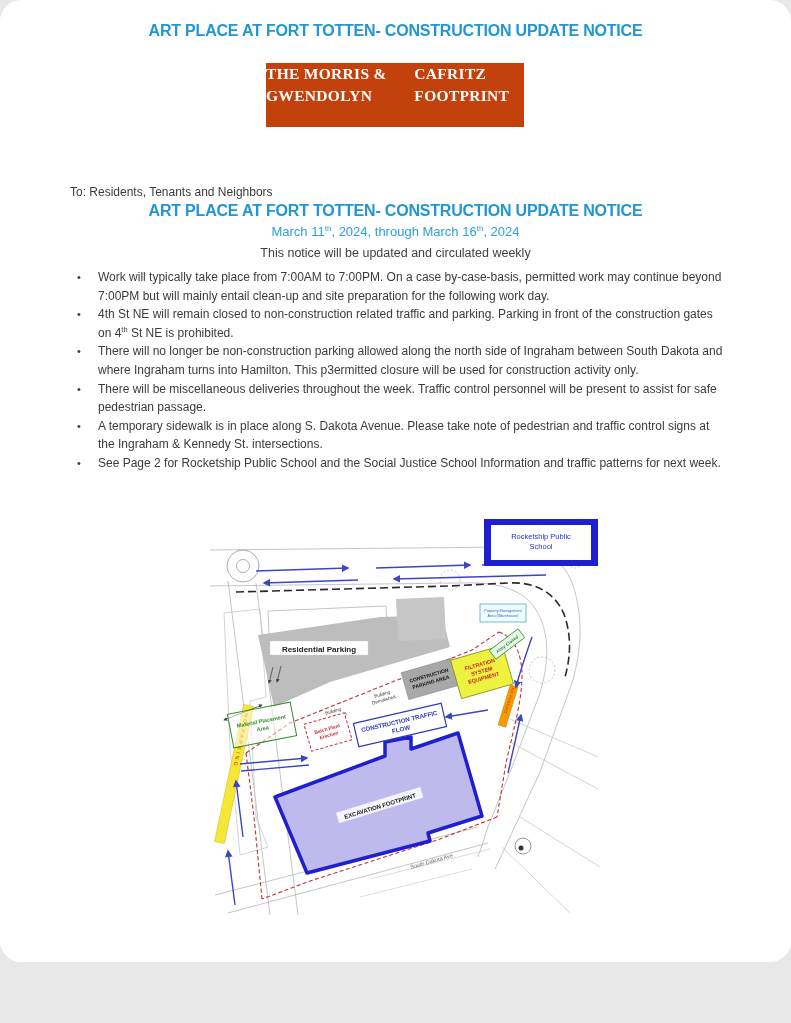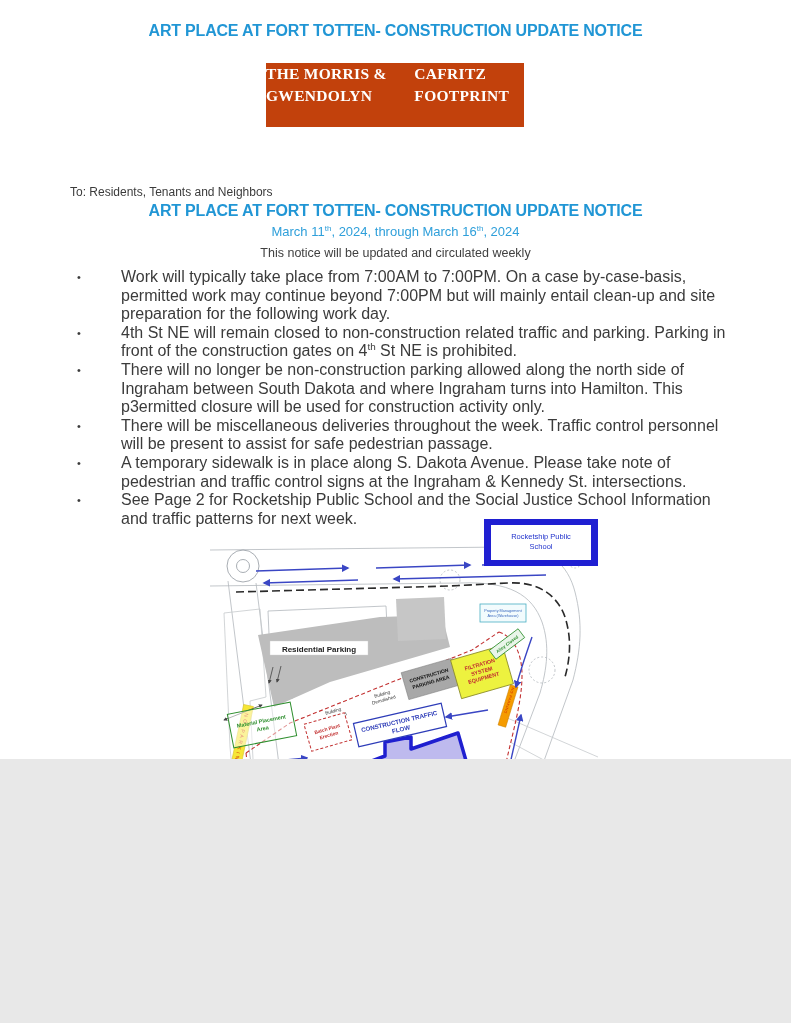--- a/index.html
+++ b/index.html
@@ -1,19 +1,19 @@
 <!DOCTYPE html>
 <html><head>
 <meta charset="utf-8">
 <style>
   html,body { margin:0; padding:0; background:#e8e8e8; }
   .page {
-    position:relative; width:791px; height:759px; margin:0 auto;
+    position:relative; width:791px; height:962px; margin:0 auto;
     background:#ffffff; overflow:hidden;
-    font-family:"Liberation Sans", sans-serif; color:#3b3b3b;
+    font-family:"Liberation Sans", sans-serif; color:#3b3b3b;border-radius:21px;
   }
   .h-title {
     position:absolute; left:0; right:0; text-align:center; margin:0;
     font-size:16px; font-weight:700; color:#2196d5; letter-spacing:-0.2px;
   }
   .h-title.top { top:22px; }
   .h-title.main { top:202px; }
   .logo {
     position:absolute; top:63px; left:266px; width:258px; height:64px;
     background:#c2410c; display:flex; flex-direction:row; justify-content:center;
@@ -31,21 +31,21 @@
     position:absolute; top:246px; left:0; right:0; text-align:center; margin:0;
     font-size:12.5px; color:#404040;
   }
   sup { font-size:0.62em; vertical-align:super; line-height:0; }
   ul.bullets {
     position:absolute; top:268px; left:70px; width:662px;
     margin:0; padding:0 0 0 7px; list-style:none;
   }
   ul.bullets li { display:flex; margin:0; }
   ul.bullets .dot { width:21px; flex:0 0 21px; font-size:11px; line-height:18.6px; }
-  ul.bullets .btext { font-size:16px; line-height:18.6px; width:631px;margin-left:23px; }
+  ul.bullets .btext { font-size:12px; line-height:18.6px; width:631px; }
   .map-wrap { position:absolute; top:517px; left:210px; width:390px; height:398px; }
   .footer {
     position:absolute; top:971px; right:67px; font-size:11.5px; color:#222;
   }
   .footer b { font-weight:700; }
   svg text { font-family:"Liberation Sans", sans-serif; }
 </style>
 </head>
 <body>
 

